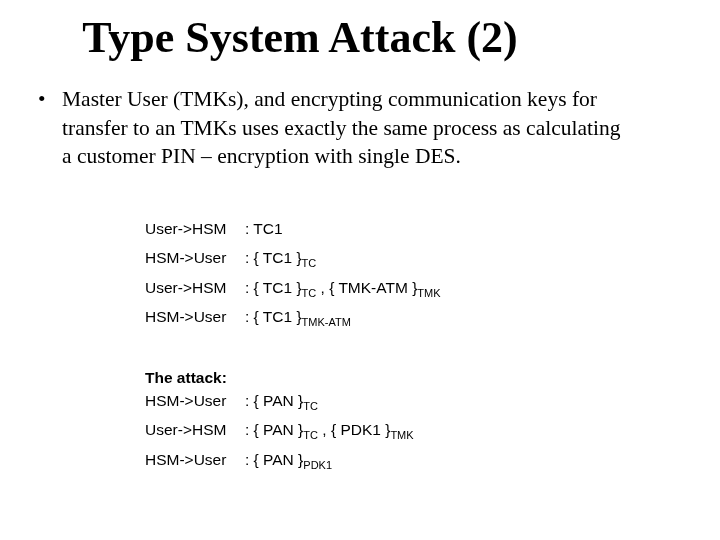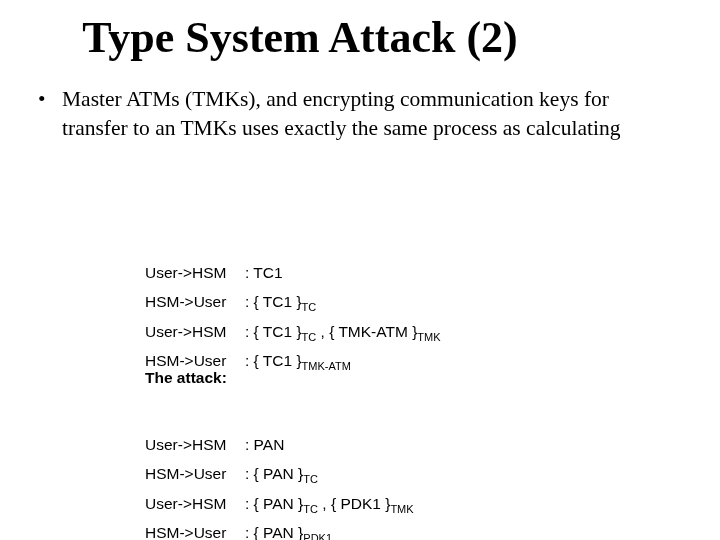--- a/index.html
+++ b/index.html
@@ -49,21 +49,20 @@
     font-size: 21.5px;
     line-height: 28.6px;
     white-space: nowrap;
   }
 
   
   .exchange {
     position: absolute;
     left: 145px;
     font-size: 15.5px;
-    margin-top: 44px;
   }
   #exchange-setup   { top: 219px; }
   #attack-heading   { top: 368px; }
   #exchange-attack  { top: 391px; }
 
   .proto-row {
     height: 29.4px;
     line-height: 19px;
     white-space: pre;
   }
@@ -92,33 +91,33 @@
 </head>
 <body>
 
 <div>
 
   <h1 class="slide-title">Type System Attack (2)</h1>
 
   <span class="bullet-marker">•</span>
 
   <div class="bullet-lines" id="bullet-lines">
-      <div>Master ATMs (TMKs), and encrypting communication keys for</div>
+      <div>Master User (TMKs), and encrypting communication keys for</div>
       <div>transfer to an TMKs uses exactly the same process as calculating</div>
+      <div>a customer PIN – encryption with single DES.</div>
     </div>
 
   <div class="exchange" id="exchange-setup">
       <div class="proto-row"><span class="proto-from">User-&gt;HSM</span><span class="proto-msg"><span>: TC1</span></span></div>
       <div class="proto-row"><span class="proto-from">HSM-&gt;User</span><span class="proto-msg"><span>: { TC1 }</span><span class="ss">TC</span></span></div>
       <div class="proto-row"><span class="proto-from">User-&gt;HSM</span><span class="proto-msg"><span>: { TC1 }</span><span class="ss">TC</span><span> , { TMK-ATM }</span><span class="ss">TMK</span></span></div>
       <div class="proto-row"><span class="proto-from">HSM-&gt;User</span><span class="proto-msg"><span>: { TC1 }</span><span class="ss">TMK-ATM</span></span></div>
     </div>
 
   <p class="attack-heading" id="attack-heading">The attack:</p>
 
   <div class="exchange" id="exchange-attack">
-      <div class="proto-row"><span class="proto-from">User-&gt;HSM</span><span class="proto-msg"><span>: PAN</span></span></div>
       <div class="proto-row"><span class="proto-from">HSM-&gt;User</span><span class="proto-msg"><span>: { PAN }</span><span class="ss">TC</span></span></div>
       <div class="proto-row"><span class="proto-from">User-&gt;HSM</span><span class="proto-msg"><span>: { PAN }</span><span class="ss">TC</span><span> , { PDK1 }</span><span class="ss">TMK</span></span></div>
       <div class="proto-row"><span class="proto-from">HSM-&gt;User</span><span class="proto-msg"><span>: { PAN }</span><span class="ss">PDK1</span></span></div>
     </div>
 
 </div>
 
 </body></html>

